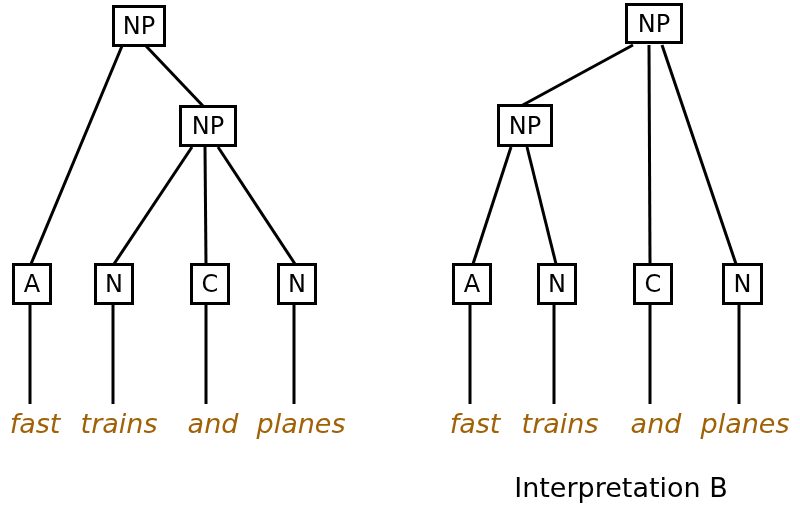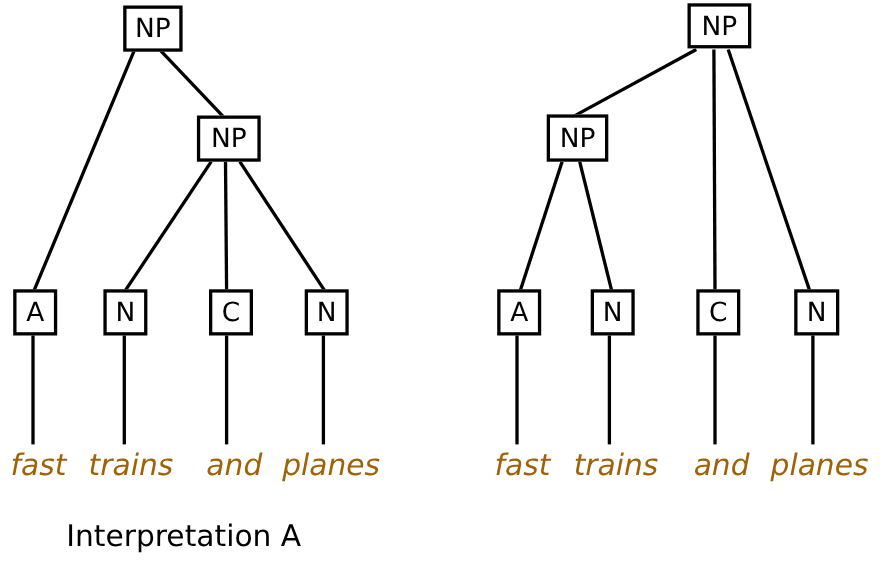--- a/index.html
+++ b/index.html
@@ -87,28 +87,28 @@
   <div class="node" style="left:12px;  top:263px; width:40px; height:42px;">A</div>
   <div class="node" style="left:94px;  top:263px; width:40px; height:42px;">N</div>
   <div class="node" style="left:190px; top:263px; width:40px; height:42px;">C</div>
   <div class="node" style="left:277px; top:263px; width:40px; height:42px;">N</div>
 
   <div class="word" style="left:35px;  top:408px;">fast</div>
   <div class="word" style="left:119px; top:408px;">trains</div>
   <div class="word" style="left:213px; top:408px;">and</div>
   <div class="word" style="left:301px; top:408px;">planes</div>
 
-  <div class="caption" style="left:167px; top:472px;">Interpretation A</div>
 
   <div class="node" style="left:625px; top:3px;   width:58px; height:41px;">NP</div>
   <div class="node" style="left:497px; top:104px; width:56px; height:43px;">NP</div>
   <div class="node" style="left:452px; top:263px; width:40px; height:42px;">A</div>
   <div class="node" style="left:537px; top:263px; width:40px; height:42px;">N</div>
   <div class="node" style="left:633px; top:263px; width:40px; height:42px;">C</div>
   <div class="node" style="left:722px; top:263px; width:41px; height:42px;">N</div>
 
   <div class="word" style="left:475px; top:408px;">fast</div>
   <div class="word" style="left:560px; top:408px;">trains</div>
   <div class="word" style="left:656px; top:408px;">and</div>
   <div class="word" style="left:745px; top:408px;">planes</div>
 
+  <div class="caption" style="left:621px; top:472px;">Interpretation B</div>
 
 </div>
 
 </body></html>

